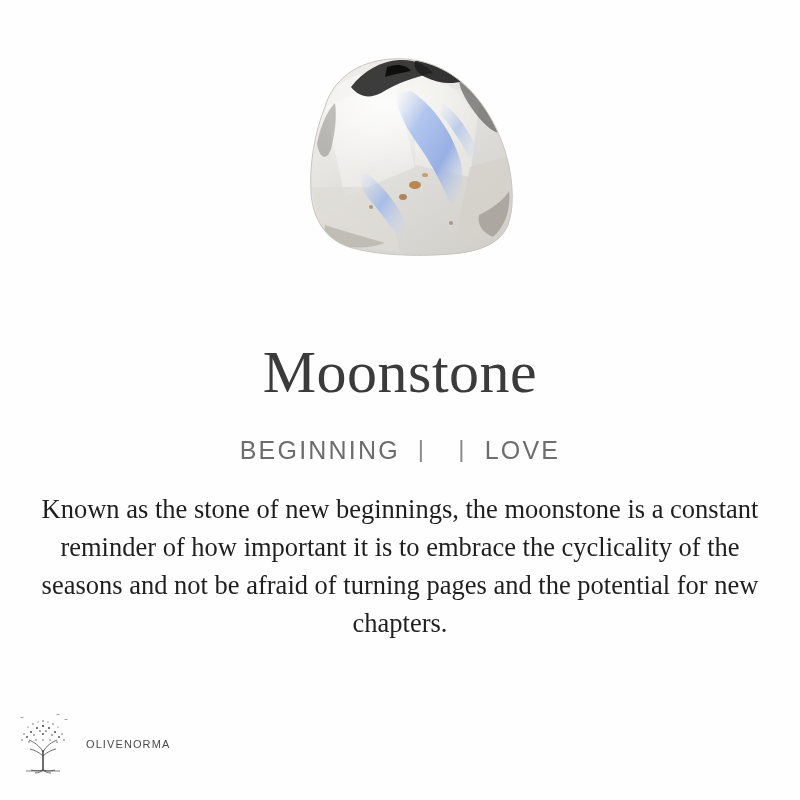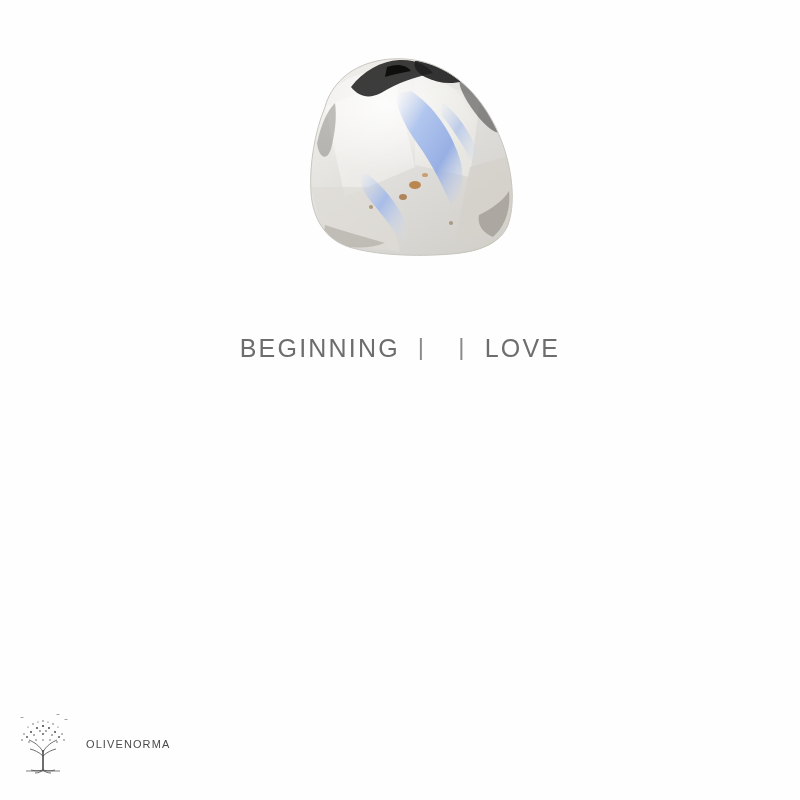--- a/index.html
+++ b/index.html
@@ -195,28 +195,30 @@
         </g>
 
         <path d="M60,60 C66,38 84,20 112,14 C140,8 168,14 190,30
                  C212,46 230,72 240,104 C248,130 250,158 243,178
                  C236,196 214,205 186,207 C150,210 110,208 84,200
                  C60,192 48,172 46,146 C44,118 50,84 60,60 Z" fill="none" stroke="#c9c6c0" stroke-width="1"></path>
       </svg>
     </div>
   </div>
 
+  <div class="title">Moonstone</div>
 
   <div class="keywords">
     <span class="kw">BEGINNING</span>
     <span class="sep">|</span>
     <span class="sep">|</span>
     <span class="kw">LOVE</span>
   </div>
 
+  <p class="desc">Known as the stone of new beginnings, the moonstone is a constant reminder of how important it is to embrace the cyclicality of the seasons and not be afraid of turning pages and the potential for new chapters.</p>
 
   <div class="logo-area">
     <svg class="logo-mark" viewBox="0 0 86 66">
       <g stroke="#4a4a4a" fill="none" stroke-width="0.8">
 
         <path d="M43,60 L43,40" stroke-width="1.6"></path>
         <path d="M43,42 C40,36 34,32 29,30"></path>
         <path d="M43,42 C46,36 52,32 57,30"></path>
         <path d="M43,46 C39,42 34,40 30,39"></path>
         <path d="M43,46 C47,42 52,40 56,39"></path>

